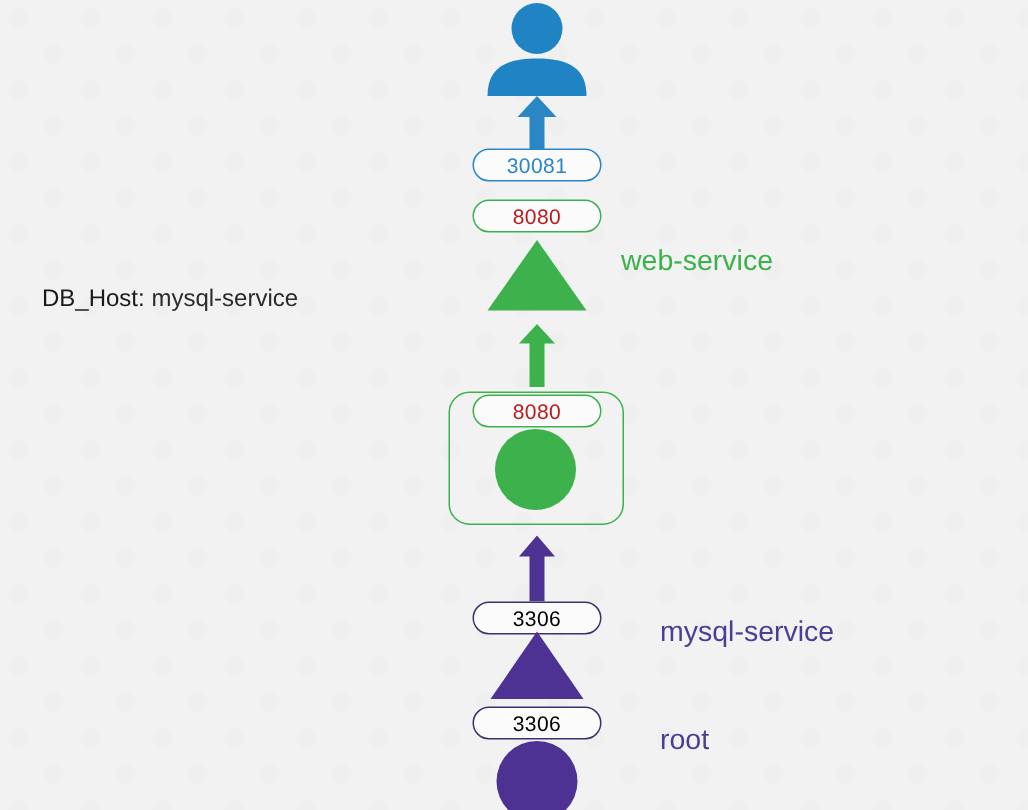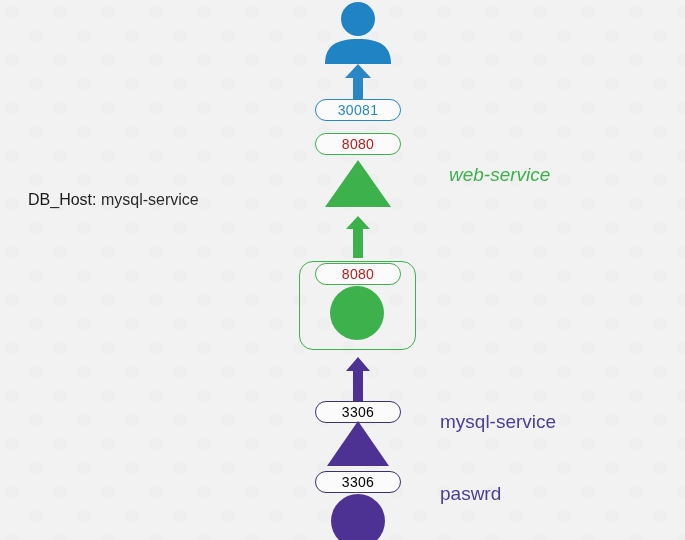--- a/index.html
+++ b/index.html
@@ -117,21 +117,21 @@
   <div class="port-box port-blue" style="left:315px; top:99px;">
     <span>30081</span>
   </div>
 
   <div class="port-box port-green" style="left:315px; top:133px;">
     <span>8080</span>
   </div>
 
   <div class="triangle" style="left:325px; top:160px; border-width:0 33px 47px 33px; border-bottom-color:#3cb14c;"></div>
 
-  <div class="node-label label-green" style="left:449px; top:165px;font-style:italic;">web-service</div>
+  <div class="node-label label-green" style="left:414px; top:165px;">web-service</div>
 
   <div class="arrow" style="left:341px; top:216px;">
     <svg width="34" height="42" viewBox="0 0 34 42" xmlns="http://www.w3.org/2000/svg">
       <polygon points="17,0 29,13 22,13 22,42 12,42 12,13 5,13" fill="#3cb14c"></polygon>
     </svg>
   </div>
 
   <div class="group-box" style="left:299px; top:261px; width:117px; height:89px;"></div>
 
   <div class="port-box port-green" style="left:315px; top:263px;">
@@ -154,21 +154,21 @@
   <div class="triangle" style="left:327px; top:421px; border-width:0 31px 45px 31px; border-bottom-color:#4d3294;"></div>
 
   <div class="node-label label-purple" style="left:440px; top:412px;">mysql-service</div>
 
   <div class="port-box port-purple" style="left:315px; top:471px;">
     <span>3306</span>
   </div>
 
   <div class="circle" style="left:331px; top:494px; width:54px; height:54px; background:#4d3294;"></div>
 
-  <div class="node-label label-purple" style="left:440px; top:484px;">paswrd</div>
+  <div class="node-label label-purple" style="left:440px; top:484px;">root</div>
 
   <div class="env-block">
     <div class="env-row">
       <span class="env-key">DB_Host:</span>
       <span class="env-val">mysql-service</span>
     </div>
   </div>
 
 </div>
 

